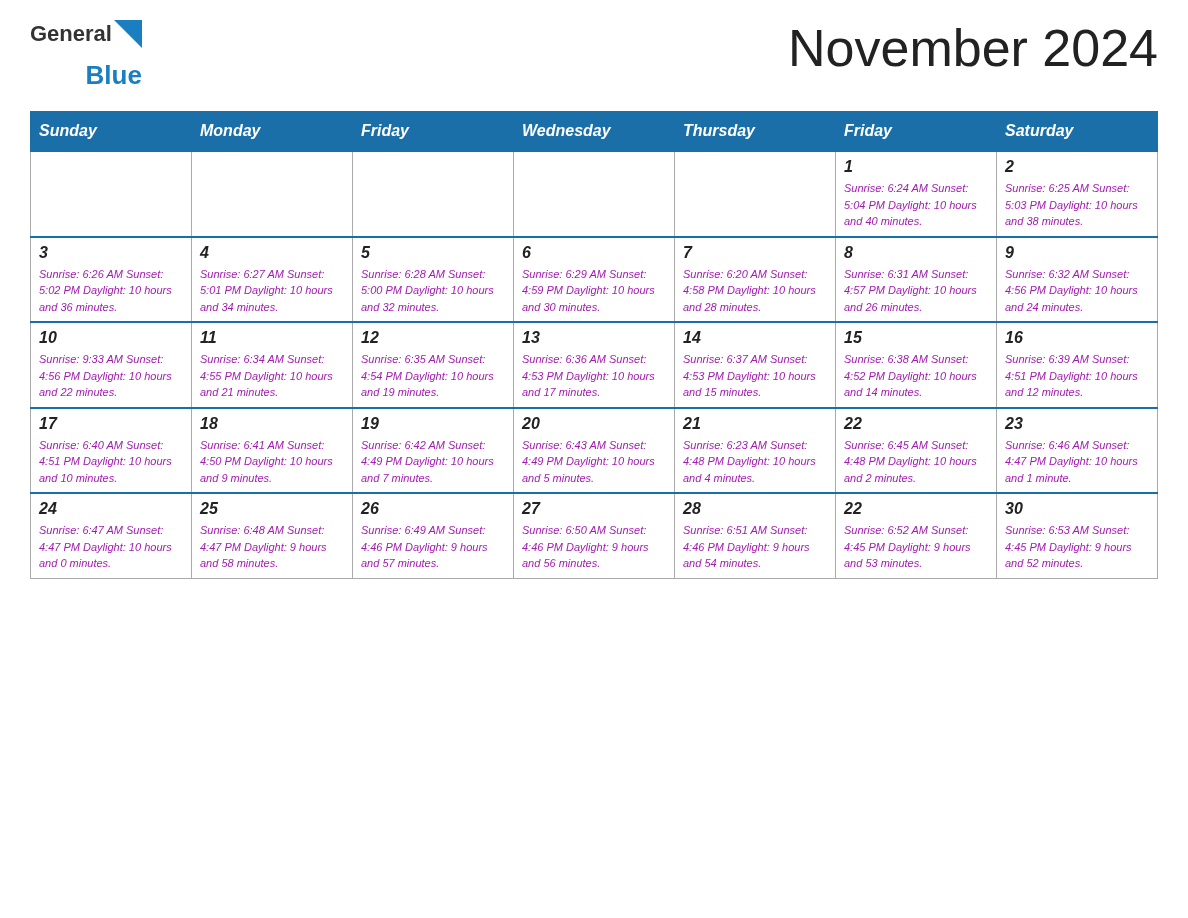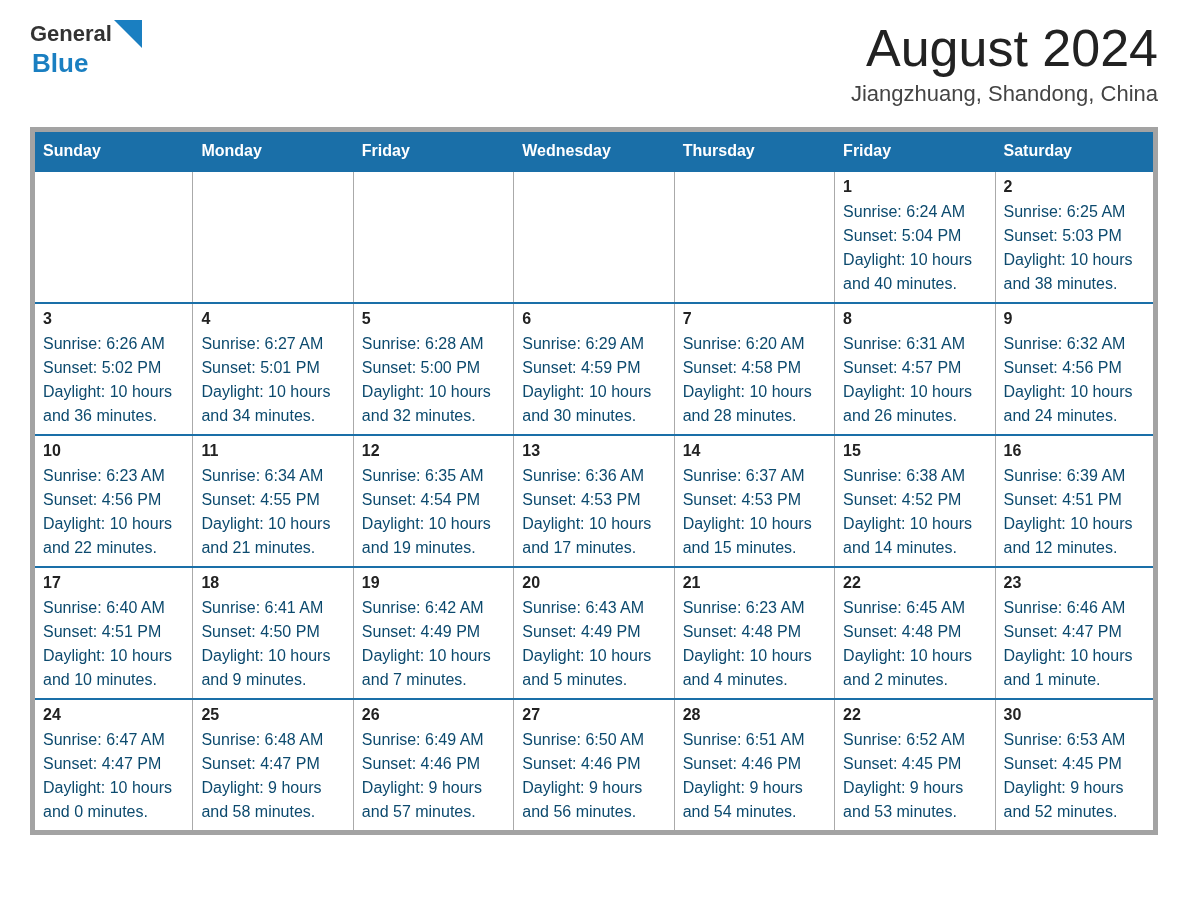--- a/index.html
+++ b/index.html
@@ -27,21 +27,22 @@
       color: #1a7fc1;
     }
     .logo-icon {
       width: 28px;
       height: 28px;
       margin-left: 2px;
     }
     .logo-wrapper {
       display: flex;
       flex-direction: column;
-      align-items: flex-start;
+      align-items: flex-end;
+      gap: 12px;
     }
     .logo-row1 {
       display: flex;
       align-items: center;
     }
     .logo-row2 {
       margin-left: 2px;
     }
     .title-section {
       text-align: right;
@@ -53,21 +54,22 @@
       line-height: 1.1;
     }
     .calendar-subtitle {
       font-size: 22px;
       color: #444;
       margin-top: 4px;
     }
     .calendar {
       width: 100%;
       border-collapse: collapse;
-      border: 5px solid #a3a3a3;
+      border: 1px solid #a3a3a3;
+      font-style: italic;
     }
     .calendar th {
       background-color: #1a6fa8;
       color: #ffffff;
       font-size: 16px;
       font-weight: bold;
       padding: 10px 8px;
       text-align: left;
       border: 1px solid #1a6fa8;
     }
@@ -80,22 +82,22 @@
       background: #fff;
     }
     .day-number {
       font-size: 16px;
       font-weight: bold;
       color: #222;
       display: block;
       margin-bottom: 4px;
     }
     .day-info {
-      font-size: 16px;
-      color: #0c4a6e;
+      font-size: 11px;
+      color: #a21caf;
       line-height: 1.5;
     }
     .empty-cell {
       background: #f9f9f9;
     }
     tr.week-row td {
       border-top: 2px solid #1a6fa8;
     }
   </style>
 </head>
@@ -107,22 +109,21 @@
       <span class="logo-text-general">General</span>
       <svg class="logo-icon" viewBox="0 0 28 28" xmlns="http://www.w3.org/2000/svg">
         <polygon points="0,0 28,0 28,28" fill="#1a7fc1"></polygon>
       </svg>
     </div>
     <div class="logo-row2">
       <span class="logo-text-blue">Blue</span>
     </div>
   </div>
   <div class="title-section">
-    <div class="calendar-title">August 2024</div>
-    <div class="calendar-subtitle">Jiangzhuang, Shandong, China</div>
+    <div class="calendar-title">November 2024</div>
   </div>
 </div>
 
 <table class="calendar">
   <thead>
     <tr>
 
     <th>Sunday</th>
         <th>Monday</th>
         <th>Friday</th>
@@ -193,21 +194,21 @@
         <td>
           <span class="day-number">9</span>
           <div class="day-info">Sunrise: 6:32 AM
 Sunset: 4:56 PM
 Daylight: 10 hours and 24 minutes.</div>
         </td>
       </tr>
       <tr class="week-row">
         <td>
           <span class="day-number">10</span>
-          <div class="day-info">Sunrise: 6:23 AM
+          <div class="day-info">Sunrise: 9:33 AM
 Sunset: 4:56 PM
 Daylight: 10 hours and 22 minutes.</div>
         </td>
         <td>
           <span class="day-number">11</span>
           <div class="day-info">Sunrise: 6:34 AM
 Sunset: 4:55 PM
 Daylight: 10 hours and 21 minutes.</div>
         </td>
         <td>

